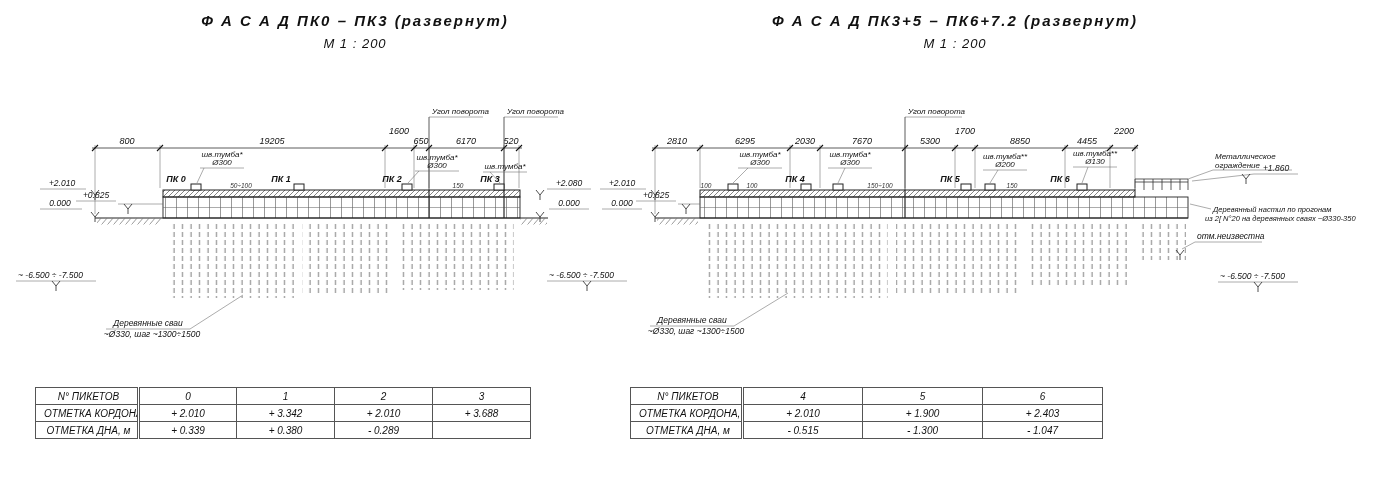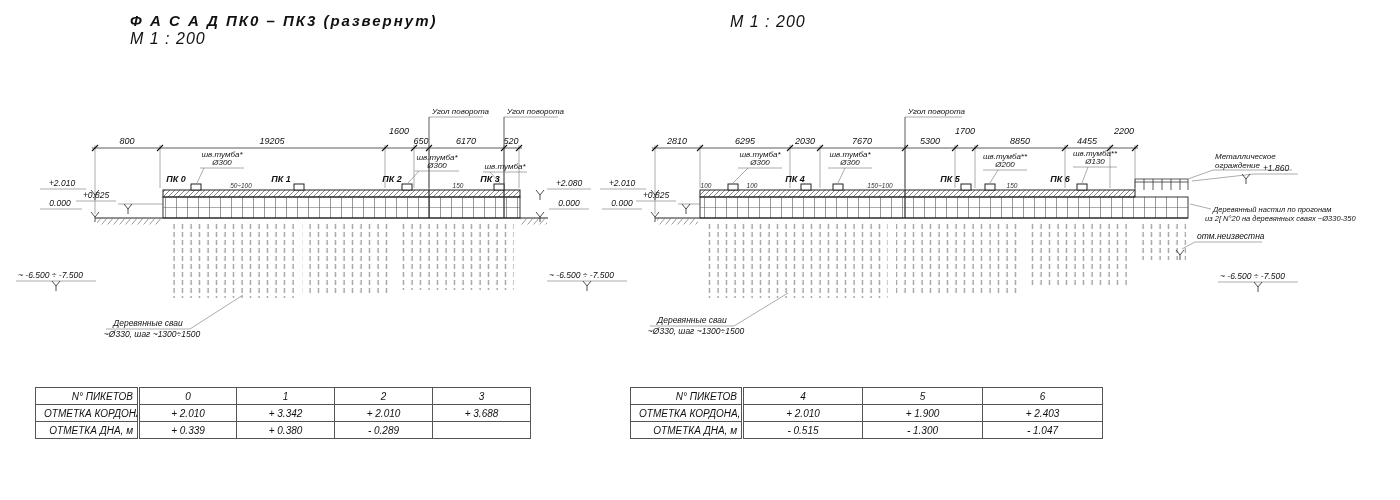--- a/index.html
+++ b/index.html
@@ -1,38 +1,38 @@
 <!DOCTYPE html>
 <html><head>
 <meta charset="utf-8">
 <style>
   *{margin:0;padding:0;box-sizing:border-box}
   html,body{width:1400px;height:500px;background:#fff;overflow:hidden}
   body{position:relative;font-family:"Liberation Sans",sans-serif;color:#111}
-  .title{position:absolute;font-style:italic}
+  .title{position:absolute;text-align:center;font-style:italic}
   .title .l1{font-size:15px;letter-spacing:2px;font-weight:600}
-  .title .l2{font-size:16px;margin-top:1px;letter-spacing:1px}
+  .title .l2{font-size:13px;margin-top:7px;letter-spacing:1px}
   svg{position:absolute;left:0;top:0}
   svg text{font-family:"Liberation Sans",sans-serif;font-style:italic;fill:#111}
   .dim{font-size:9px}
   .sm{font-size:6.5px;fill:#333}
   .sm2{font-size:7.5px}
   .pk{font-size:9px;font-weight:700}
   .lab{font-size:8px}
   .elev{font-size:8.5px}
   .note{font-size:8.5px}
   .s1{stroke:#222;stroke-width:1;fill:none}
   .s08{stroke:#333;stroke-width:0.8;fill:none}
   .s05{stroke:#666;stroke-width:0.55;fill:none}
   .tick{stroke:#111;stroke-width:1.1;fill:none}
   .lvl{stroke:#222;stroke-width:0.8;fill:none}
   .bollard{fill:#fff;stroke:#222;stroke-width:1}
   .dtable{position:absolute;border-collapse:collapse;font-style:italic;font-size:10px;color:#111;table-layout:fixed}
   .dtable td{border:1px solid #555;height:17px;text-align:center;padding:0 4px;overflow:hidden;white-space:nowrap}
-  .dtable td.lbl{text-align:right;border-right:3px double #555;padding-left:8px}
+  .dtable td.lbl{text-align:center;border-right:3px double #555;padding-left:8px}
 </style>
 </head>
 <body>
 
 <svg width="1400" height="500" viewBox="0 0 1400 500">
   <defs>
     <pattern id="hatch" width="5" height="5" patternUnits="userSpaceOnUse">
       <line x1="0" y1="5" x2="5" y2="0" stroke="#333" stroke-width="0.6"></line>
     </pattern>
     <pattern id="vdiv" width="11" height="21" patternUnits="userSpaceOnUse">
@@ -232,20 +232,21 @@
       <text class="note" text-anchor="middle" x="696" y="334">~Ø330, шаг ~1300÷1500</text>
     </g>
   </g>
 </svg>
 
 <div class="title" style="left:130px;top:12px;width:450px">
   <div class="l1">Ф А С А Д   ПК0 – ПК3   (развернут)</div>
   <div class="l2">М 1 : 200</div>
 </div>
 <div class="title" style="left:730px;top:12px;width:450px">
+  <div class="l1">Ф А С А Д   ПК3+5 – ПК6+7.2   (развернут)</div>
   <div class="l2">М 1 : 200</div>
 </div>
 
 <table class="dtable" style="left:35px;top:387px;width:495px">
   <colgroup>
       <col style="width:103px">
       <col style="width:98px">
       <col style="width:98px">
       <col style="width:98px">
       <col style="width:98px">

